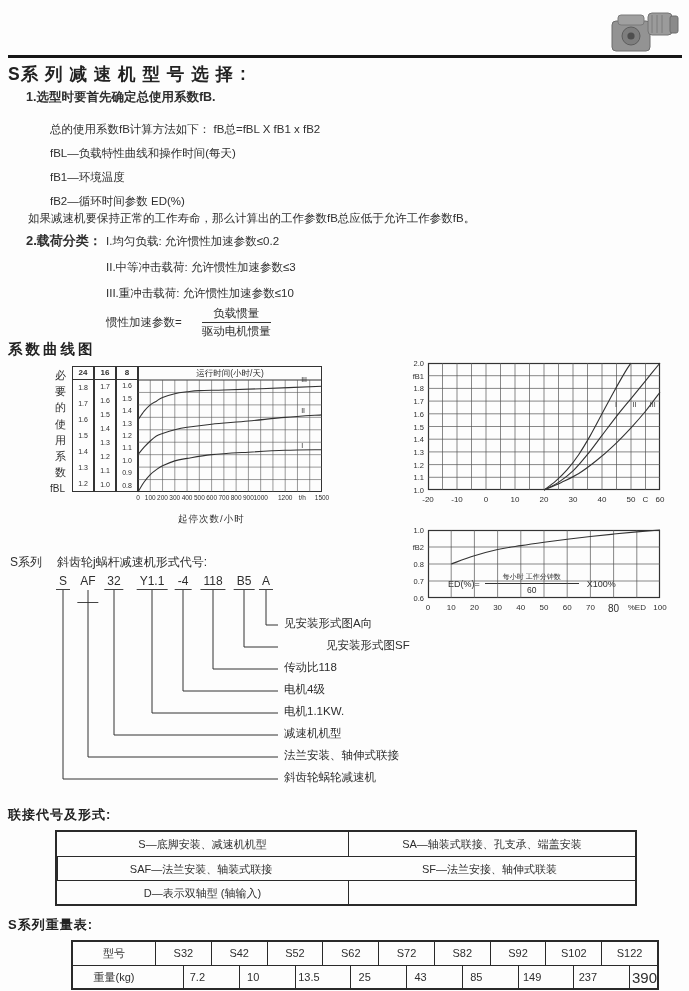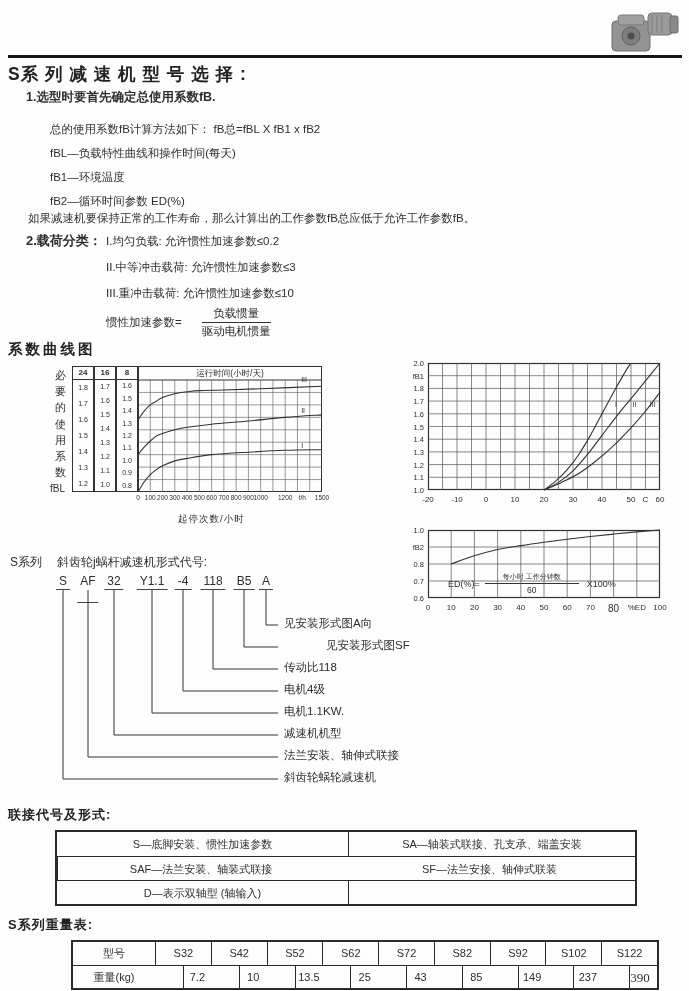--- a/index.html
+++ b/index.html
@@ -269,21 +269,21 @@
     <div data-name="model-code-label" style="position: absolute; left: 284px; top: 130px; font-size: 11.5px; white-space: nowrap;">电机4级</div>
     <div data-name="model-code-label" style="position: absolute; left: 284px; top: 152px; font-size: 11.5px; white-space: nowrap;">电机1.1KW.</div>
     <div data-name="model-code-label" style="position: absolute; left: 284px; top: 174px; font-size: 11.5px; white-space: nowrap;">减速机机型</div>
     <div data-name="model-code-label" style="position: absolute; left: 284px; top: 196px; font-size: 11.5px; white-space: nowrap;">法兰安装、轴伸式联接</div>
     <div data-name="model-code-label" style="position: absolute; left: 284px; top: 218px; font-size: 11.5px; white-space: nowrap;">斜齿轮蜗轮减速机</div>
   </div>
 
 <div class="abs hd" data-name="connection-heading" style="left:8px;top:806px;font-size:13px;letter-spacing:1px;">联接代号及形式:</div>
 <div class="abs" id="conn-table" data-name="connection-table" style="left:55px;top:830px;width:582px;border:2px solid #2a2a2a;">
     <div data-name="connection-table-row" style="position: relative; display: flex; height: 24px; border-top: none;">
-      <div data-name="connection-table-cell" style="width: 291px; text-align: center; line-height: 24px; font-size: 11px; border-left: none; overflow: hidden; white-space: nowrap;">S—底脚安装、惯性加速参数</div>
+      <div data-name="connection-table-cell" style="width: 291px; text-align: center; line-height: 24px; font-size: 11px; border-left: none; overflow: hidden; white-space: nowrap;">S—底脚安装、减速机机型</div>
       <div data-name="connection-table-cell" style="width: 287px; text-align: center; line-height: 24px; font-size: 11px; border-left: 1px solid rgb(42, 42, 42); overflow: hidden; white-space: nowrap;">SA—轴装式联接、孔支承、端盖安装</div>
     </div>
     <div data-name="connection-table-row" style="position: relative; display: flex; height: 24px; border-top: 1px solid rgb(42, 42, 42);">
       <div data-name="connection-table-cell" style="width: 287px; text-align: center; line-height: 24px; font-size: 11px; border-left: 1px solid rgb(42, 42, 42); overflow: hidden; white-space: nowrap;">SAF—法兰安装、轴装式联接</div>
       <div data-name="connection-table-cell" style="width: 291px; text-align: center; line-height: 24px; font-size: 11px; border-left: none; overflow: hidden; white-space: nowrap;">SF—法兰安接、轴伸式联装</div>
     </div>
     <div data-name="connection-table-row" style="position: relative; display: flex; height: 24px; border-top: 1px solid rgb(42, 42, 42);">
       <div data-name="connection-table-cell" style="width: 291px; text-align: center; line-height: 24px; font-size: 11px; border-left: none; overflow: hidden; white-space: nowrap;">D—表示双轴型 (轴输入)</div>
       <div data-name="connection-table-cell" style="width: 287px; text-align: center; line-height: 24px; font-size: 11px; border-left: 1px solid rgb(42, 42, 42); overflow: hidden; white-space: nowrap;"></div>
     </div>
@@ -306,15 +306,15 @@
     <div data-name="weight-table-row" style="position: relative; display: flex; height: 23px; border-top: 1px solid rgb(42, 42, 42); gap: 28px;">
       <div data-name="weight-table-cell" style="width: 82px; flex: 0 0 82px; text-align: center; line-height: 23px; font-size: 11px; border-left: none; overflow: hidden;">重量(kg)</div>
       <div data-name="weight-table-cell" style="width: 56px; flex: 1 1 56px; text-align: center; line-height: 23px; font-size: 11px; border-left: 1px solid rgb(42, 42, 42); overflow: hidden;">7.2</div>
       <div data-name="weight-table-cell" style="width: 56px; flex: 1 1 56px; text-align: center; line-height: 23px; font-size: 11px; border-left: 1px solid rgb(42, 42, 42); overflow: hidden;">10</div>
       <div data-name="weight-table-cell" style="width: 56px; flex: 1 1 56px; text-align: center; line-height: 23px; font-size: 11px; border-left: 1px solid rgb(42, 42, 42); overflow: hidden;">13.5</div>
       <div data-name="weight-table-cell" style="width: 56px; flex: 1 1 56px; text-align: center; line-height: 23px; font-size: 11px; border-left: 1px solid rgb(42, 42, 42); overflow: hidden;">25</div>
       <div data-name="weight-table-cell" style="width: 56px; flex: 1 1 56px; text-align: center; line-height: 23px; font-size: 11px; border-left: 1px solid rgb(42, 42, 42); overflow: hidden;">43</div>
       <div data-name="weight-table-cell" style="width: 56px; flex: 1 1 56px; text-align: center; line-height: 23px; font-size: 11px; border-left: 1px solid rgb(42, 42, 42); overflow: hidden;">85</div>
       <div data-name="weight-table-cell" style="width: 56px; flex: 1 1 56px; text-align: center; line-height: 23px; font-size: 11px; border-left: 1px solid rgb(42, 42, 42); overflow: hidden;">149</div>
       <div data-name="weight-table-cell" style="width: 56px; flex: 1 1 56px; text-align: center; line-height: 23px; font-size: 11px; border-left: 1px solid rgb(42, 42, 42); overflow: hidden;">237</div>
-      <div data-name="weight-table-cell" style="width: 56px; flex: 1 1 56px; text-align: left; line-height: 23px; font-size: 13px; border-left: 1px solid rgb(42, 42, 42); overflow: hidden; font-family: Liberation Serif, serif;">390</div>
+      <div data-name="weight-table-cell" style="width: 56px; flex: 1 1 56px; text-align: right; line-height: 23px; font-size: 15px; border-left: 1px solid rgb(42, 42, 42); overflow: hidden;">390</div>
     </div>
   </div>
 
 </body></html>

